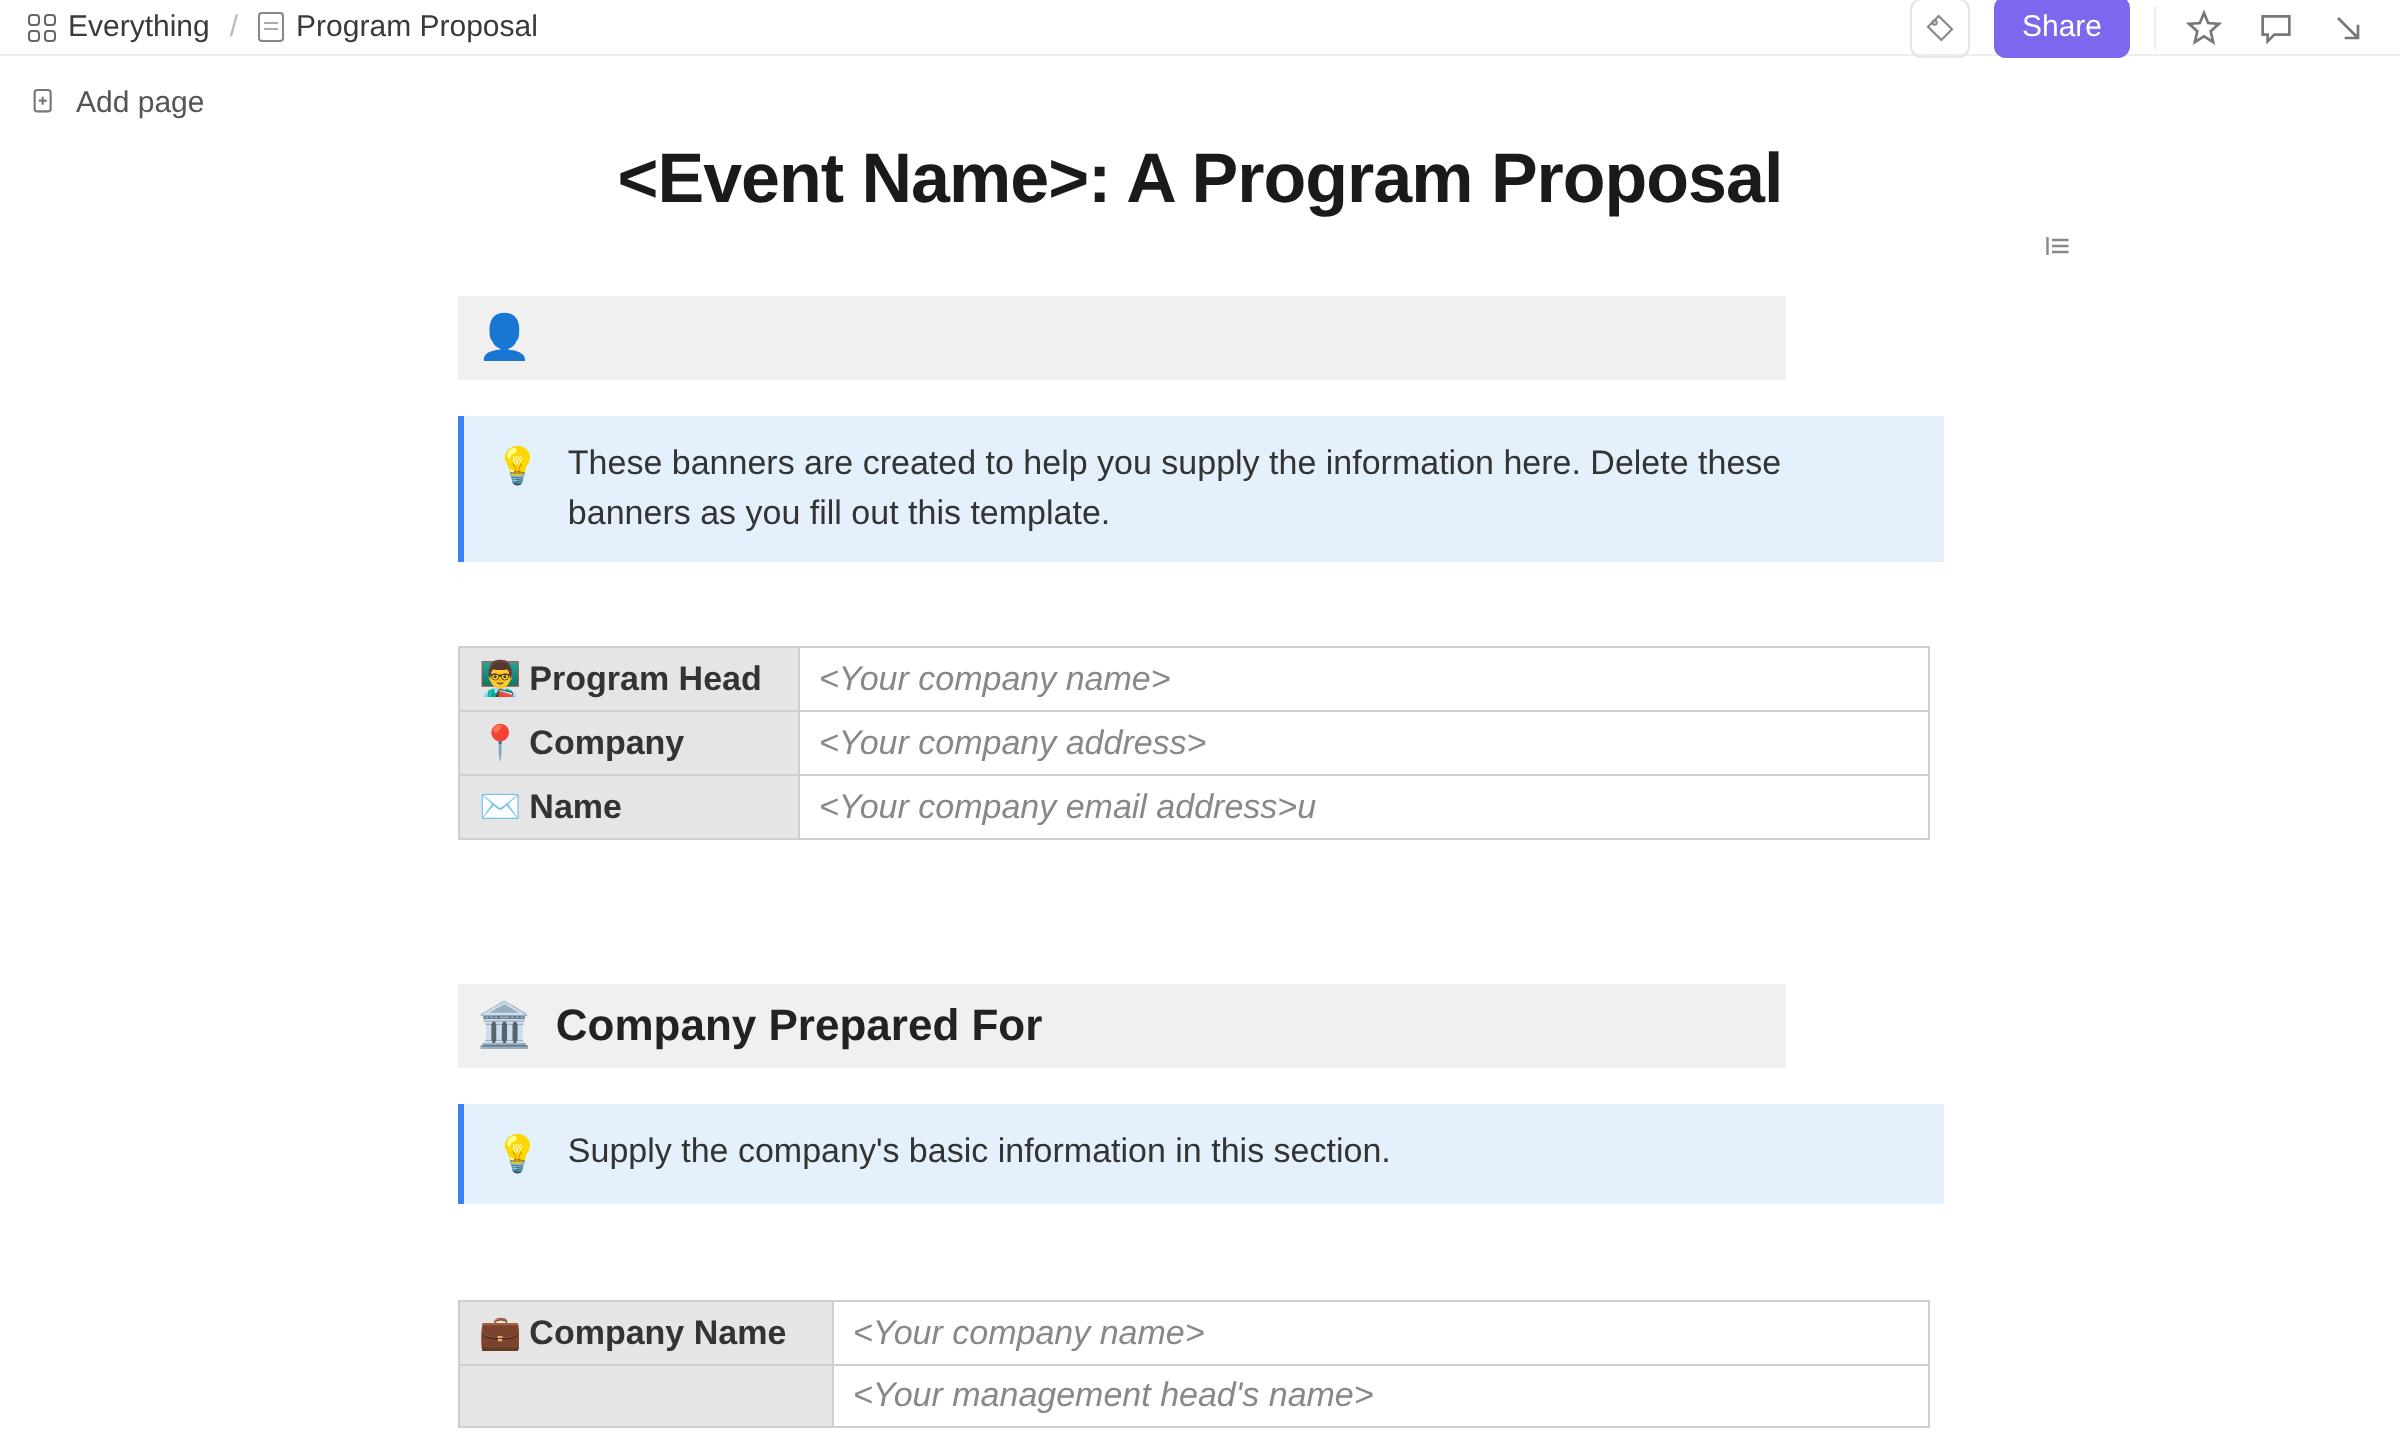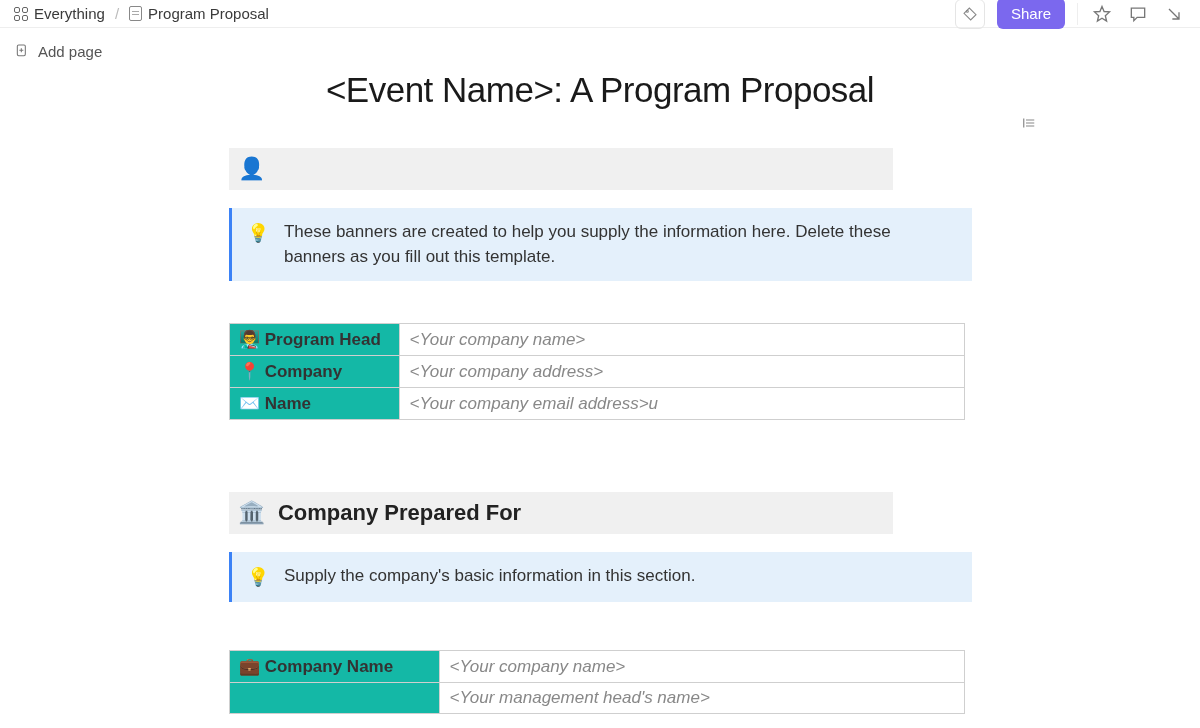--- a/index.html
+++ b/index.html
@@ -90,21 +90,21 @@
   .add-page svg { width: 16px; height: 16px; stroke: #777; stroke-width: 1.6; fill: none; }
 
   
   .page {
     position: relative;
     padding: 0 0 40px;
   }
   .page-title {
     text-align: center;
     font-size: 35px;
-    font-weight: 400;
+    font-weight: 700;
     color: #1a1a1a;
     margin-top: -4px;
     letter-spacing: -0.5px;
   }
   .outline-btn {
     position: absolute;
     right: 162px;
     top: 44px;
     color: #888;
     cursor: pointer;
@@ -142,21 +142,21 @@
     width: 736px;
     border-collapse: collapse;
     margin-bottom: 72px;
   }
   .info-table td {
     border: 1px solid #cfcfcf;
     padding: 5px 10px;
     font-size: 17px;
   }
   .info-table td.label {
-    background: #14b8a6;
+    background: #e5e5e5;
     font-weight: 700;
     color: #333;
     white-space: nowrap;
   }
   .info-table td.value {
     color: #888;
     font-style: italic;
   }
   .emoji { margin-right: 4px; }
 </style>
@@ -261,21 +261,21 @@
     </div>
 
     <div class="callout" style="margin-bottom:48px">
       <span class="bulb">💡</span>
       <span>Supply the company's basic information in this section.</span>
     </div>
 
     <table class="info-table" style="margin-bottom:0">
       <tbody>
           <tr>
-        <td class="label" style="width:210px"><span class="emoji">💼</span><span>Company Name</span></td>
+        <td class="label" style="width:187px"><span class="emoji">💼</span><span>Company Name</span></td>
         <td class="value">&lt;Your company name&gt;</td>
       </tr>
       <tr>
         <td class="label"></td>
         <td class="value">&lt;Your management head's name&gt;</td>
       </tr>
 
     </tbody>
       </table>
 

